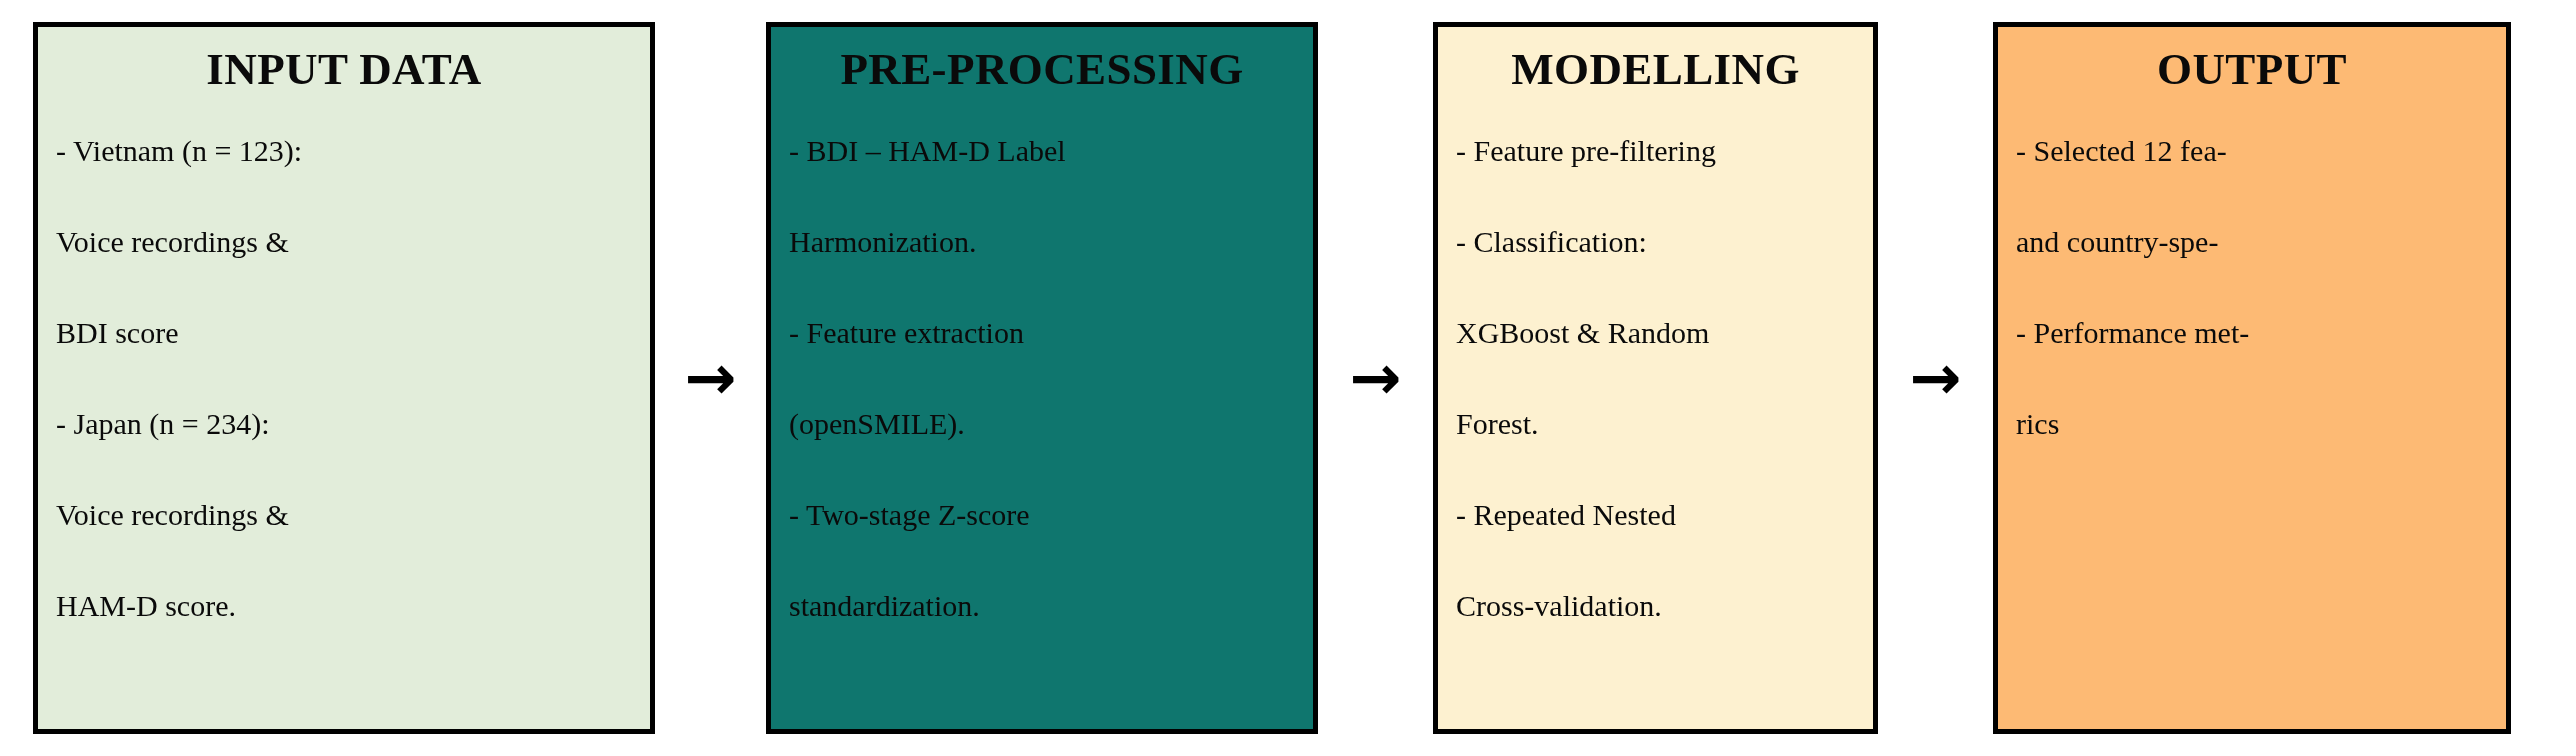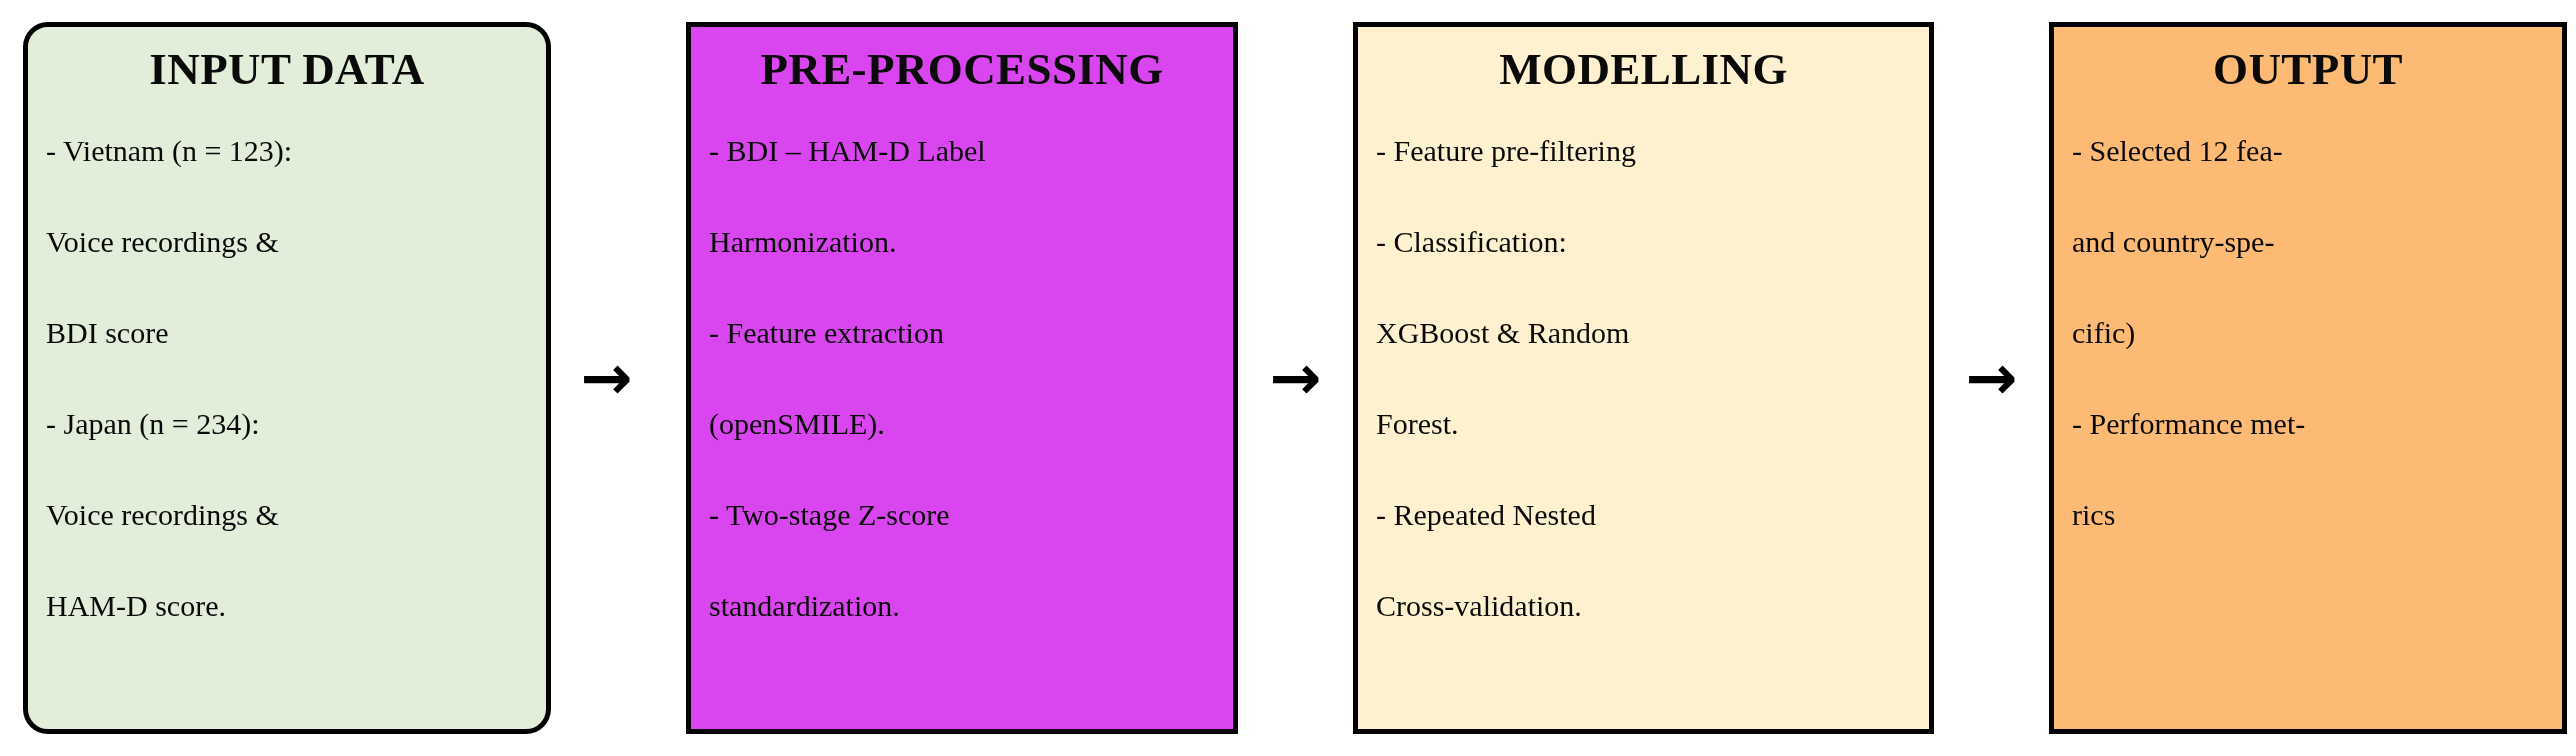--- a/index.html
+++ b/index.html
@@ -69,23 +69,23 @@
   .arrow-glyph {
     font-family: "DejaVu Sans", sans-serif;
     font-size: 62px;
     line-height: 1;
     font-weight: bold;
     color: #000000;
     display: block;
   }
 
   
-  .box-1 { width: 528px; margin-left: 23px; border-radius: 25px; }
+  .box-1 { width: 622px; margin-left: 33px; }
   .box-2 { width: 552px; }
-  .box-3 { width: 581px; }
+  .box-3 { width: 445px; }
   .box-4 { width: 518px; }
 
   .gap-1 { width: 111px; }
   .gap-2 { width: 115px; }
   .gap-3 { width: 115px; }
 </style>
 </head>
 <body>
 
 <div id="flow">
@@ -99,21 +99,21 @@
       <span class="body-line">- Japan (n = 234):</span>
       <span class="body-line">Voice recordings &amp;</span>
       <span class="body-line">HAM-D score.</span>
     </div>
   </div>
 
   <div class="arrow-cell gap-1">
     <span class="arrow-glyph">→</span>
   </div>
 
-  <div class="stage-box box-2" style="background-color: #d946ef; border-color: rgb(0, 0, 0); margin-left: 24px;">
+  <div class="stage-box box-2" style="background-color: #0f766e; border-color: rgb(0, 0, 0);">
     <div class="stage-title">PRE-PROCESSING</div>
     <div class="stage-body">
       <span class="body-line">- BDI – HAM-D Label</span>
       <span class="body-line">Harmonization.</span>
       <span class="body-line">- Feature extraction</span>
       <span class="body-line">(openSMILE).</span>
       <span class="body-line">- Two-stage Z-score</span>
       <span class="body-line">standardization.</span>
     </div>
   </div>
@@ -136,20 +136,19 @@
 
   <div class="arrow-cell gap-3">
     <span class="arrow-glyph">→</span>
   </div>
 
   <div class="stage-box box-4" style="background-color: #fdba74; border-color: rgb(0, 0, 0);">
     <div class="stage-title">OUTPUT</div>
     <div class="stage-body">
       <span class="body-line">- Selected 12 fea-</span>
       <span class="body-line">and country-spe-</span>
-      <span class="body-line">cific)</span>
       <span class="body-line">- Performance met-</span>
       <span class="body-line">rics</span>
     </div>
   </div>
 
 </div>
 
 
 </body></html>

